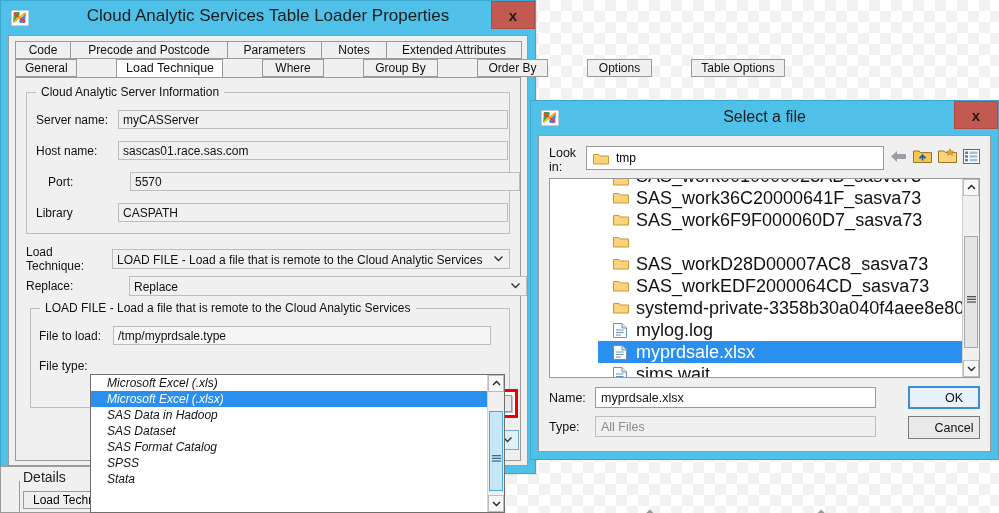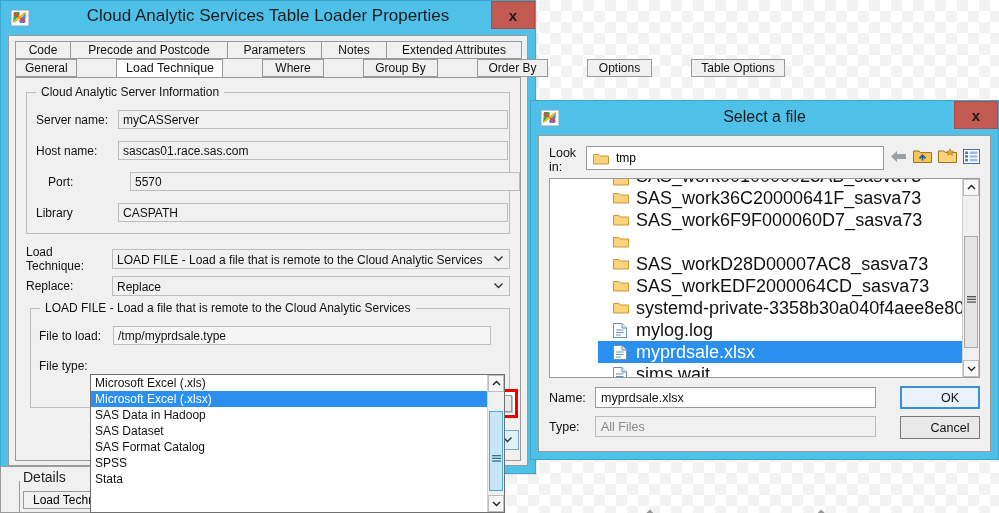--- a/index.html
+++ b/index.html
@@ -99,22 +99,22 @@
   }
   .ellbtn .dots{font-size:11px;letter-spacing:1px;color:#2a3b8f;line-height:8px;}
 
   
   #ftlist{
     position:absolute;left:90px;top:374px;width:415px;height:139px;
     background:#ffffff;border:1px solid #6f6f6f;box-sizing:border-box;
     z-index:40;overflow:hidden;
   }
   .fitem{
-    height:16px;line-height:16px;font-size:12px;color:#111;padding-left:4px;
-    white-space:nowrap;cursor:pointer;
+    height:16px;line-height:16px;font-size:12px;color:#111;padding-left:16px;
+    white-space:nowrap;cursor:pointer;font-style:italic;
   }
   .fitem.sel{background:#2a8fef;color:#fff;}
   .listsb{
     position:absolute;right:0;top:0;width:17px;height:100%;
     background:#f0f0f0;border-left:1px solid #d0d0d0;box-sizing:border-box;
   }
   .sbbtn{
     height:17px;background:#f8f8f8;border:1px solid #bdbdbd;box-sizing:border-box;
     display:flex;align-items:center;justify-content:center;cursor:pointer;
   }
@@ -177,21 +177,21 @@
   .dinput{
     width:281px;height:21px;box-sizing:border-box;background:#ffffff;
     border:1px solid #9a9a9a;font-size:12.5px;color:#111;padding:1px 5px;line-height:18px;
   }
   .dcombo{
     width:281px;height:21px;box-sizing:border-box;background:#f0f0f0;
     border:1px solid #bdbdbd;font-size:12.5px;color:#8a8a8a;padding:1px 5px;line-height:18px;
     position:relative;cursor:pointer;
   }
   .dbtn{
-    position:absolute;right:10px;width:80px;height:23px;
+    position:absolute;right:10px;width:72px;height:23px;
     background:#e9e9e9;border:1px solid #7a7a7a;box-sizing:border-box;
     font-size:12.5px;color:#111;display:flex;align-items:center;justify-content:center;cursor:pointer;padding-left:20px;
   }
   .dbtn.primary{border:2px solid #3a8fd6;background:#e9f2fb;}
   .folderic{display:block;}
   .docic{display:block;}
 </style>
 </head>
 <body>
 
@@ -259,21 +259,21 @@
         <span class="combo" style="width:398px">
           <span>LOAD FILE - Load a file that is remote to the Cloud Analytic Services</span>
           <span class="arrow">
             <svg viewBox="0 0 11 11">
                 <path d="M1.5 3.5 L5.5 7.5 L9.5 3.5" stroke="#333" stroke-width="1.4" fill="none"></path>
               </svg>
           </span>
         </span>
       </div>
 
-      <div class="row" style="left:10px;top:198px;">
+      <div class="row" style="left:10px;top:198px;gap:17px;">
         <span class="lbl" style="width:86px">Replace:</span>
         <span class="combo" style="width:398px">
           <span>Replace</span>
           <span class="arrow">
             <svg viewBox="0 0 11 11">
                 <path d="M1.5 3.5 L5.5 7.5 L9.5 3.5" stroke="#333" stroke-width="1.4" fill="none"></path>
               </svg>
           </span>
         </span>
       </div>

